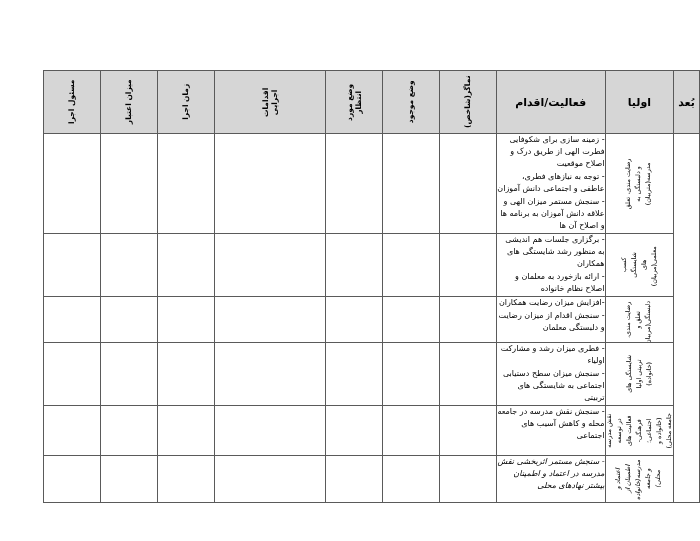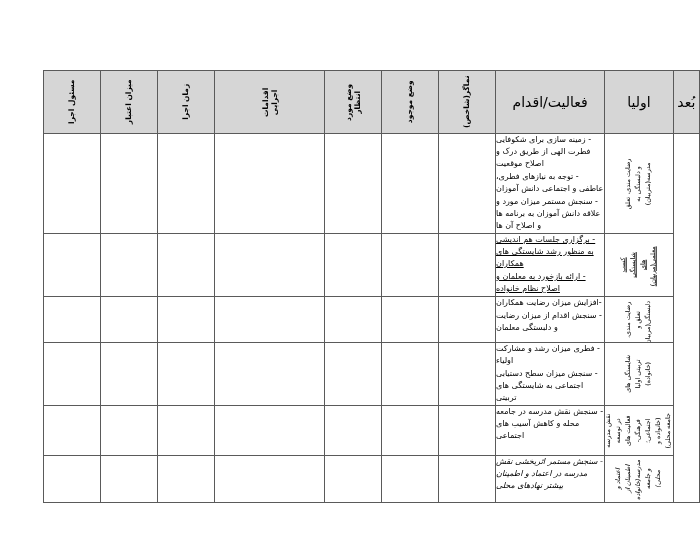--- a/index.html
+++ b/index.html
@@ -14,30 +14,30 @@
     border-collapse:collapse;table-layout:fixed;direction:rtl;
   }
   table.grid td, table.grid th{
     border:1px solid #5a5a5a;
     padding:0;margin:0;overflow:hidden;
   }
   table.grid th{
     background:#d6d6d6;font-weight:bold;color:#000;
     vertical-align:middle;text-align:center;
   }
-  .hlabel{font-size:14px;font-weight:normal;}
+  .hlabel{font-size:11px;font-weight:bold;}
   .vwrap{display:flex;align-items:center;justify-content:center;width:100%;}
   .vtext{
     transform:rotate(-90deg);
     text-align:center;white-space:normal;color:#000;
   }
   .vhead{font-size:7.5px;font-weight:bold;line-height:1.25;width:56px;}
   .vcomp{font-size:6.4px;font-weight:normal;line-height:1.55;}
   td.activity-cell{
-    vertical-align:top;text-align:left;
+    vertical-align:top;text-align:right;
     padding:3px 4px 2px 3px;
     font-size:8px;line-height:1.5;color:#000;
   }
   td.activity-cell .act-item{margin:0 0 1px 0;}
   td.empty-cell{background:#ffffff;}
   td.component-cell{vertical-align:middle;}
 </style>
 </head>
 <body>
 
@@ -107,31 +107,31 @@
         <tr style="height: 63px;">
           <td rowspan="6" class="empty-cell"></td>
           <td class="component-cell">
             <div class="vwrap" style="height: 61px;">
               <div class="vtext vcomp" style="width: 54px;">رضایت مندی، تعلق و دلبستگی به مدرسه(متربیان)</div>
             </div>
           </td>
           <td class="activity-cell">
             <div class="act-item">- زمینه سازی برای شکوفایی فطرت الهی از طریق درک و اصلاح موقعیت</div>
             <div class="act-item">- توجه به نیازهای فطری، عاطفی و اجتماعی دانش آموزان</div>
-            <div class="act-item">- سنجش مستمر میزان مورد و علاقه دانش آموزان به برنامه ها و اصلاح آن ها</div>
-          </td>
-          <td class="empty-cell"></td>
-          <td class="empty-cell"></td>
-          <td class="empty-cell"></td>
-          <td class="empty-cell"></td>
-          <td class="empty-cell"></td>
-          <td class="empty-cell"></td>
-          <td class="empty-cell"></td>
-        </tr>
-        <tr style="height: 46px; text-decoration: underline;">
+            <div class="act-item">- سنجش مستمر میزان الهی و علاقه دانش آموزان به برنامه ها و اصلاح آن ها</div>
+          </td>
+          <td class="empty-cell"></td>
+          <td class="empty-cell"></td>
+          <td class="empty-cell"></td>
+          <td class="empty-cell"></td>
+          <td class="empty-cell"></td>
+          <td class="empty-cell"></td>
+          <td class="empty-cell"></td>
+        </tr>
+        <tr style="height: 46px;">
           <td class="component-cell">
             <div class="vwrap" style="height: 44px;">
               <div class="vtext vcomp" style="width: 37px;">کسب شایستگی های معلمی(مربیان)</div>
             </div>
           </td>
           <td class="activity-cell">
             <div class="act-item">- برگزاری جلسات هم اندیشی به منظور رشد شایستگی های همکاران</div>
             <div class="act-item">- ارائه بازخورد به معلمان و اصلاح نظام خانواده</div>
           </td>
           <td class="empty-cell"></td>

